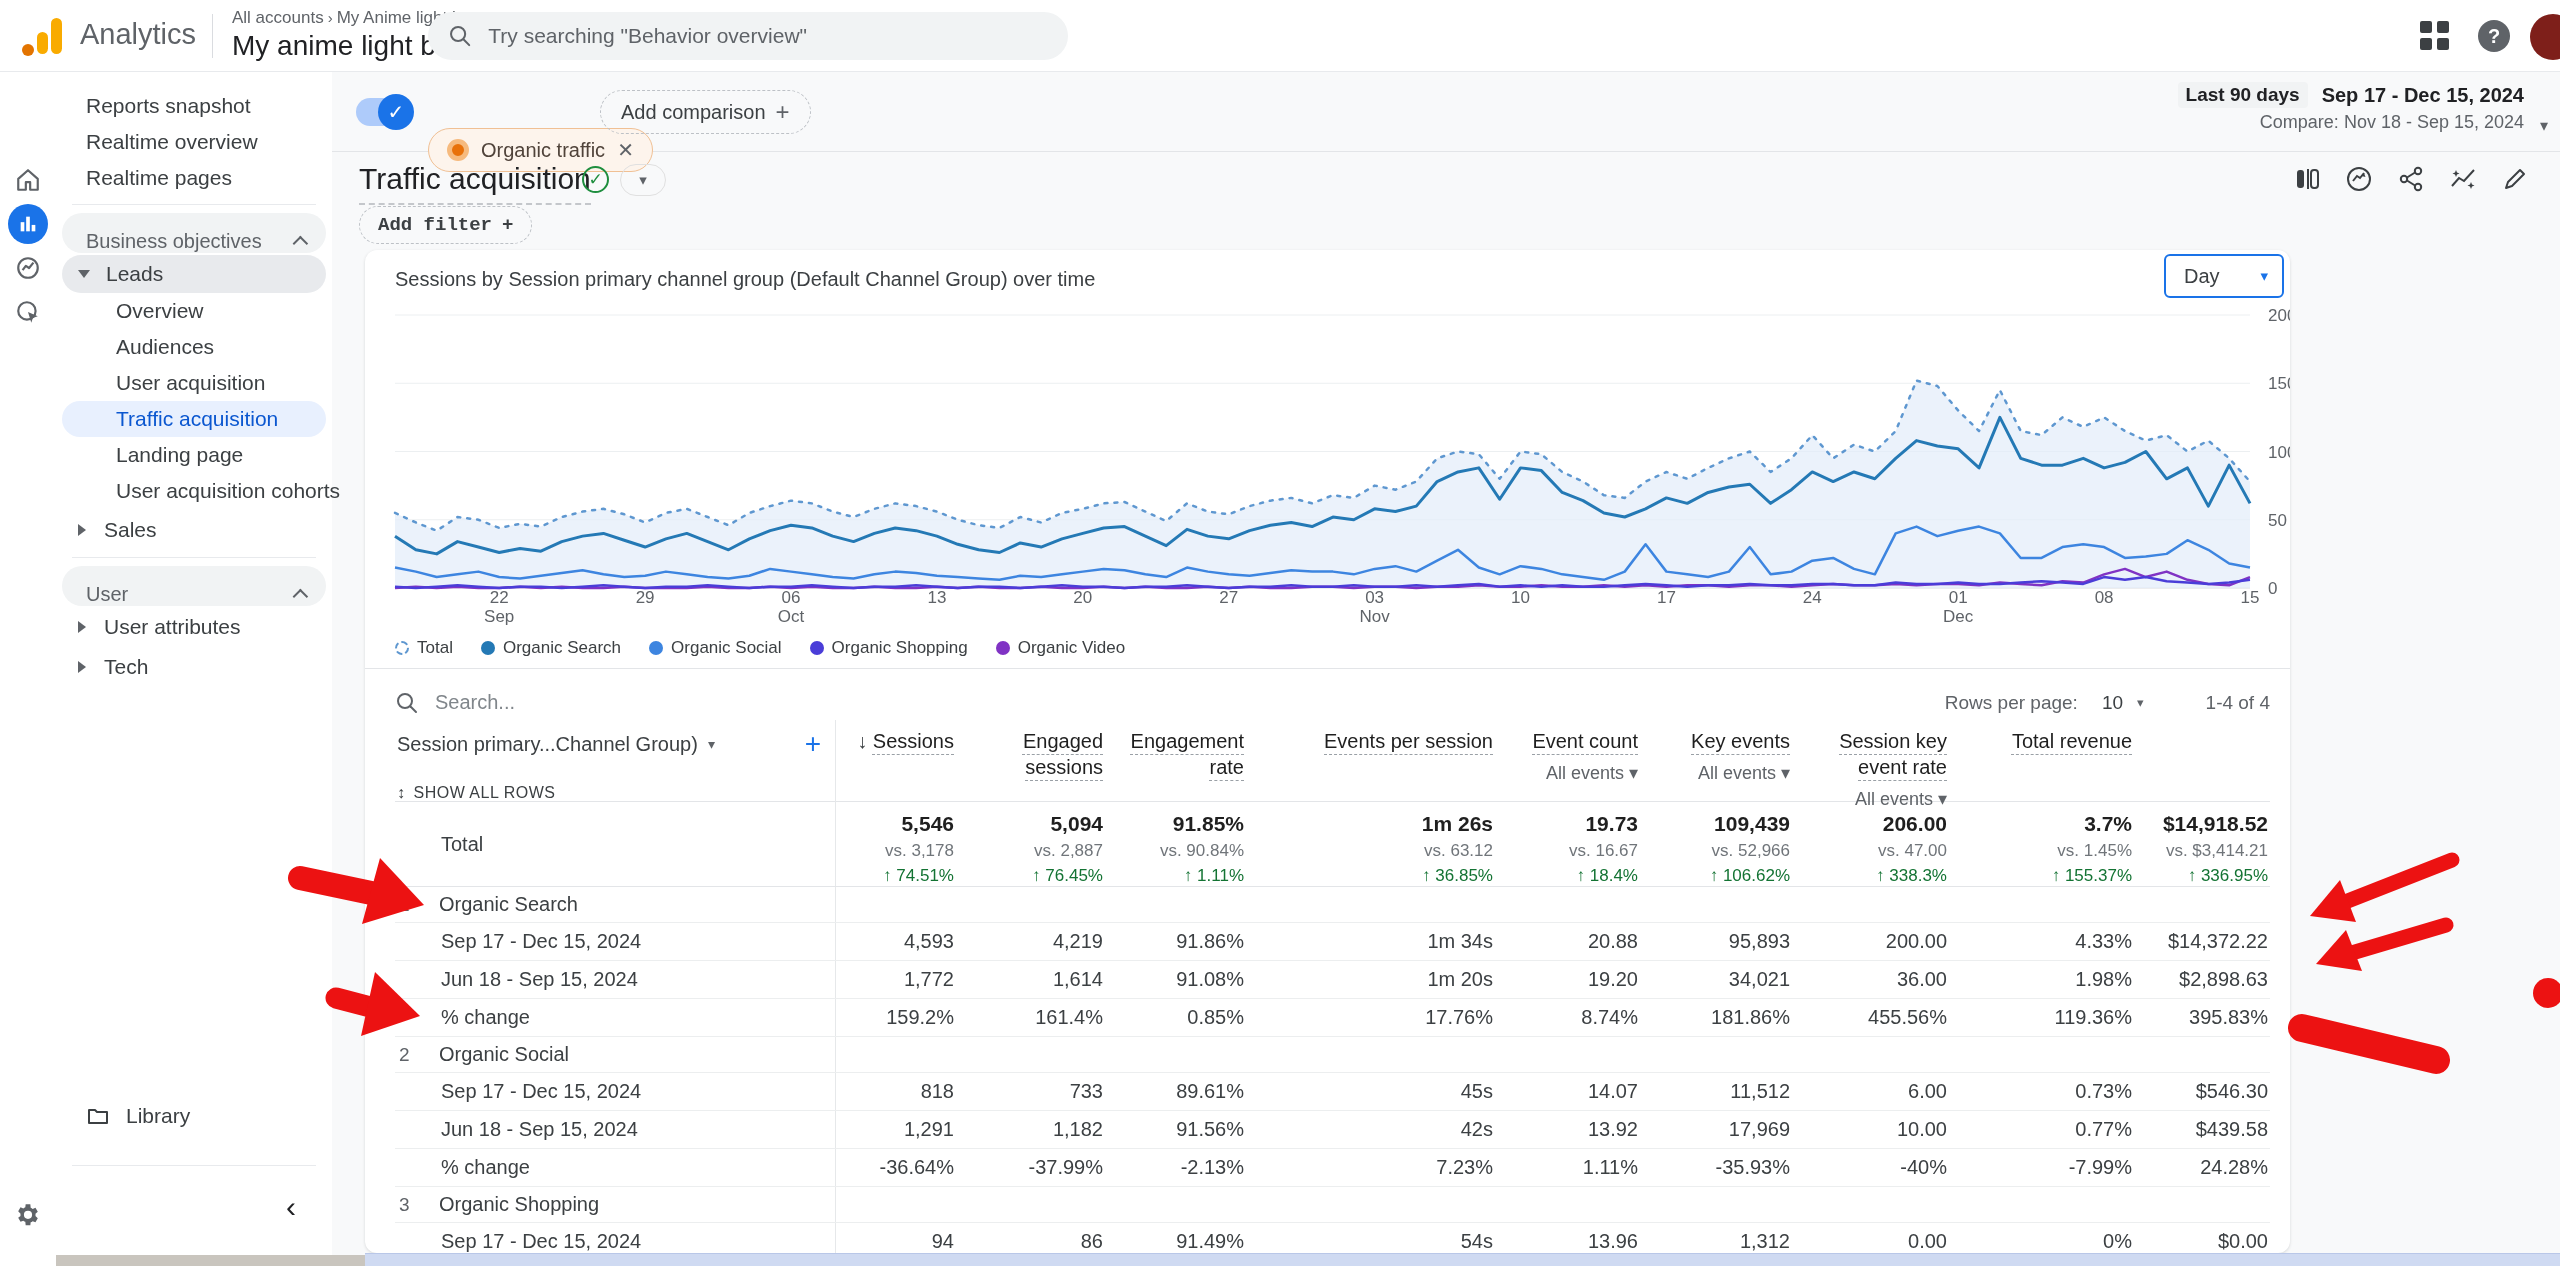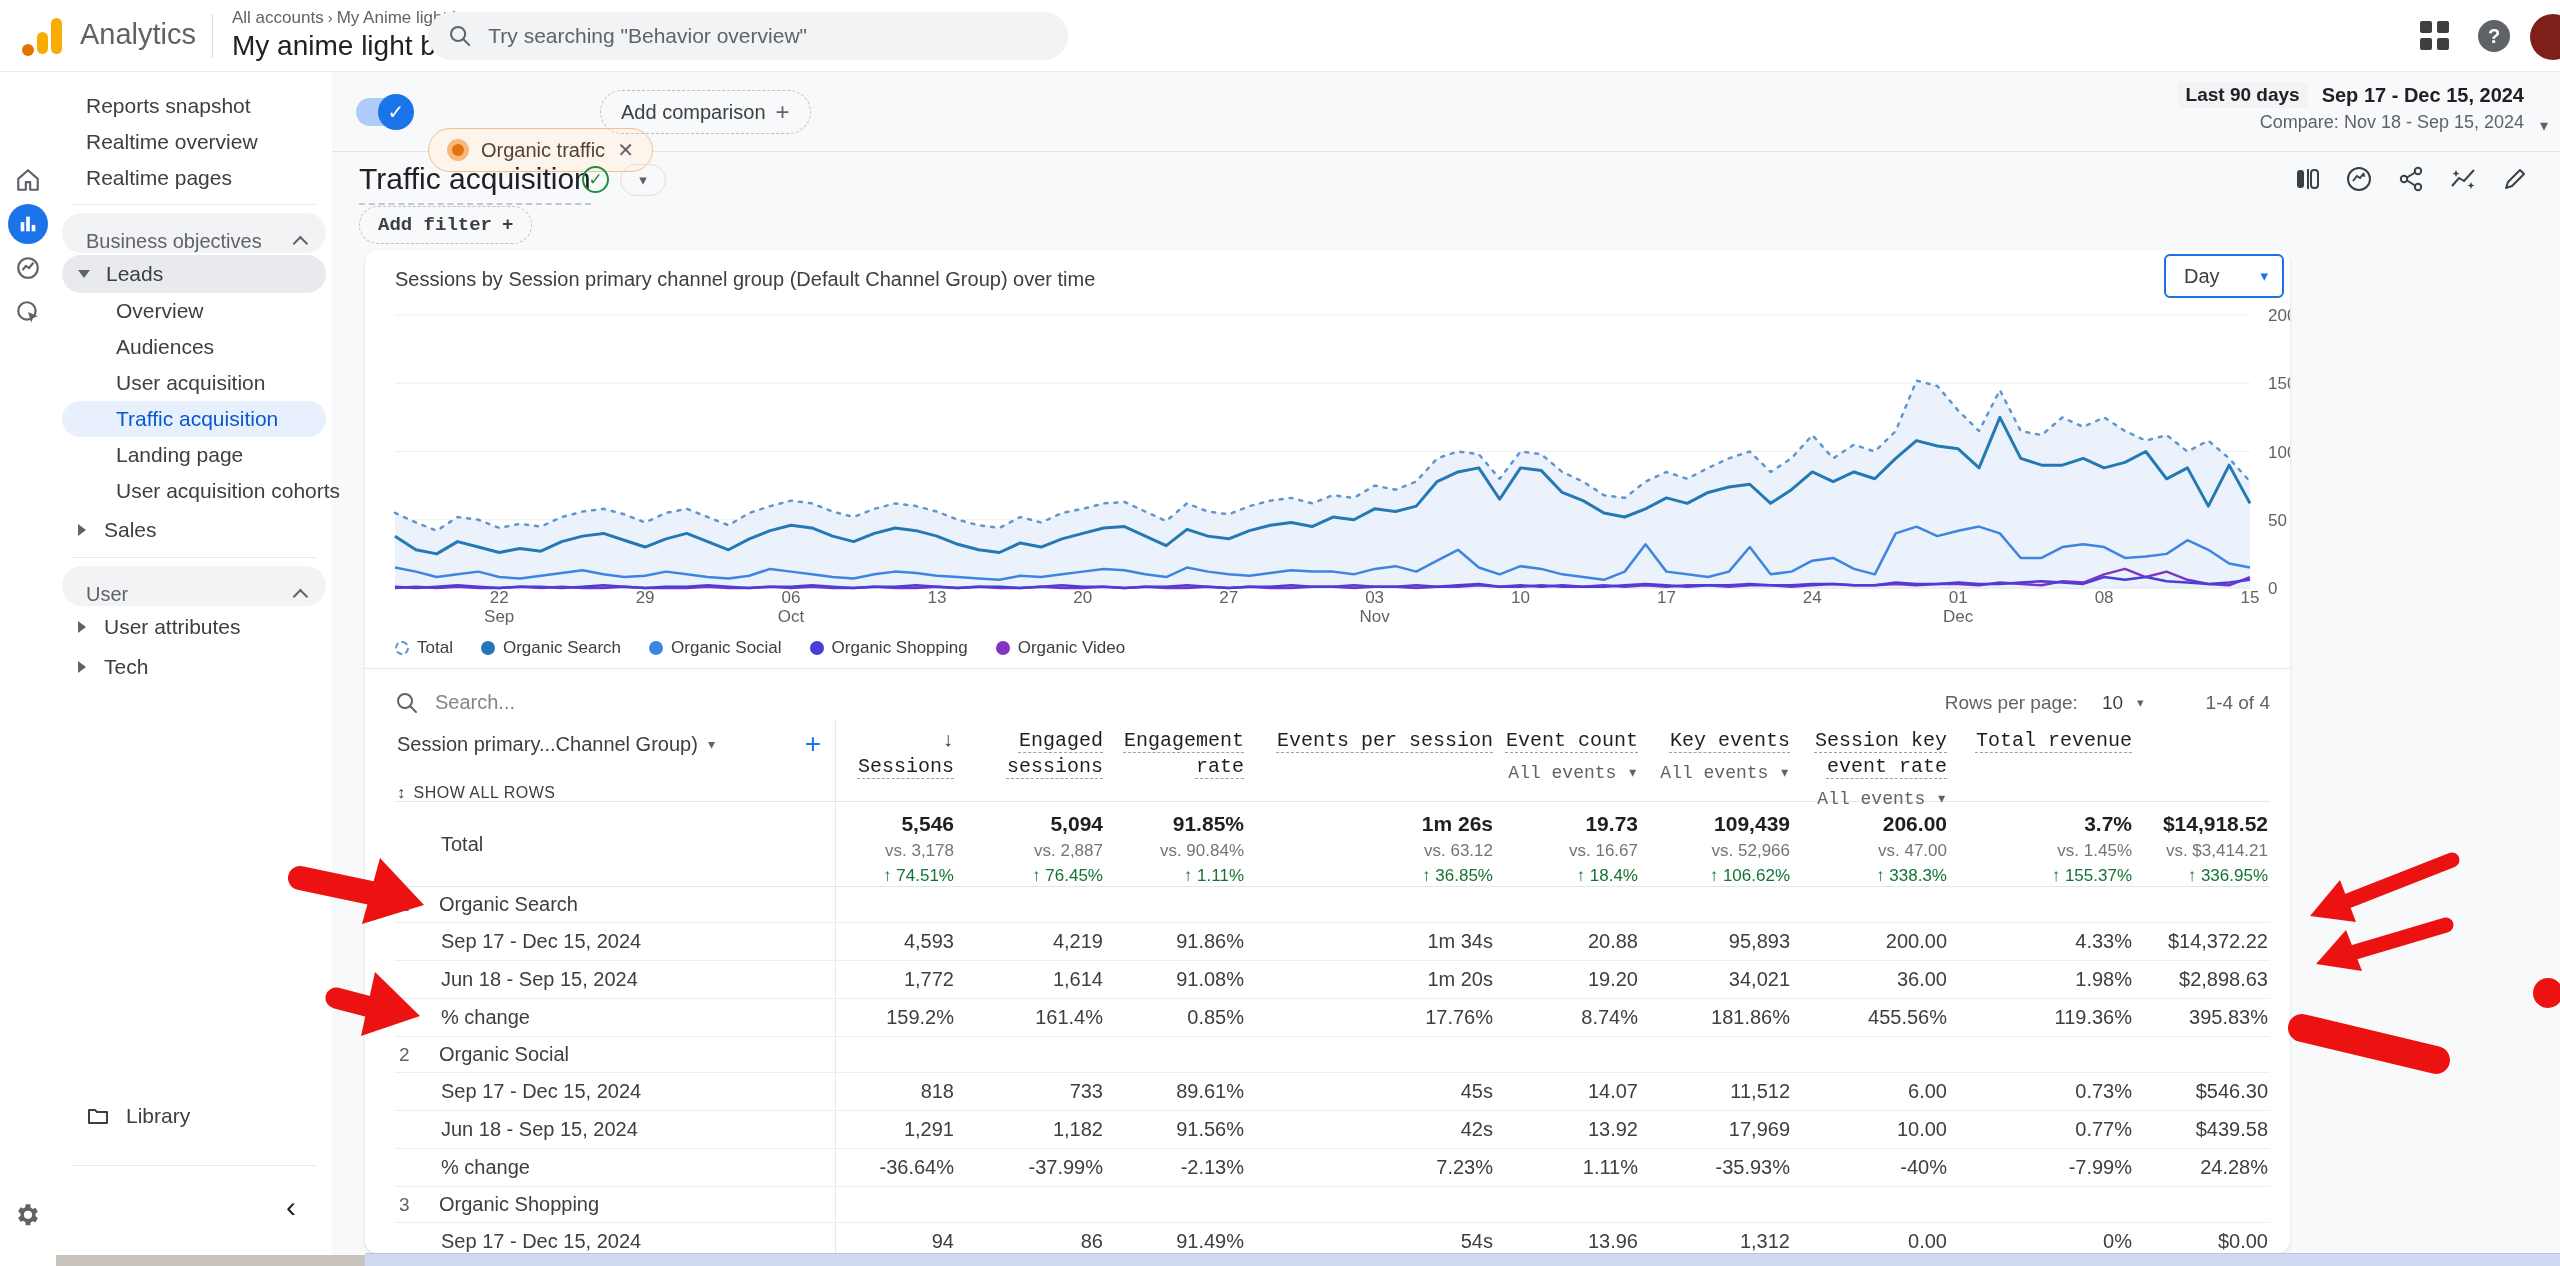--- a/index.html
+++ b/index.html
@@ -114,21 +114,21 @@
   .tt-right { margin-left:auto; display:flex; align-items:center; gap:14px; font-size:19px; color:#5f6368; }
   .tt-right .rpp-val { color:#3c4043; margin-left:10px; }
   .tt-right .caret { font-size:13px; }
   .tt-right .range { margin-left:48px; }
 
   #table { position:absolute; left:30px; top:470px; width:1875px; }
   .trow { display:grid; grid-template-columns:441px 120px 149px 141px 249px 145px 152px 157px 185px 136px; }
   .dimcell { border-right:1px solid #e6e8ea; }
   .mcell { text-align:right; font-size:20px; color:#3c4043; align-self:center; padding-right:2px; }
   .thead { height:82px; border-bottom:1px solid #e3e5e8; }
-  .thead .mcell { align-self:start; padding-top:8px; line-height:26px;font-family:Liberation Mono, monospace; }
+  .thead .mcell { align-self:start; padding-top:8px; line-height:26px; }
   .hdr-label { text-decoration:underline dashed; text-decoration-color:#9aa0a6; text-decoration-thickness:1px; text-underline-offset:6px; color:#1f1f1f; }
   .hdr-filter { font-size:18px; color:#5f6368; margin-top:6px; cursor:pointer; }
   .hdr-dim { display:flex; flex-direction:column; justify-content:space-between; padding:8px 14px 10px 2px; }
   .dim-line1 { display:flex; align-items:center; font-size:20px; color:#3c4043; }
   .dim-line1 .caret { margin-left:10px; color:#5f6368; font-size:14px; }
   .dim-line1 .plus { margin-left:auto; color:#1a73e8; font-size:28px; cursor:pointer; }
   .showall { font-size:16px; color:#3c4043; letter-spacing:.5px; cursor:pointer; display:flex; align-items:center; gap:8px; }
   .total-row { height:85px; border-bottom:1px solid #e3e5e8; }
   .total-row .dimcell { font-size:20px; color:#3c4043; display:flex; align-items:center; padding-left:46px; }
   .tstack { padding-top:10px; }

